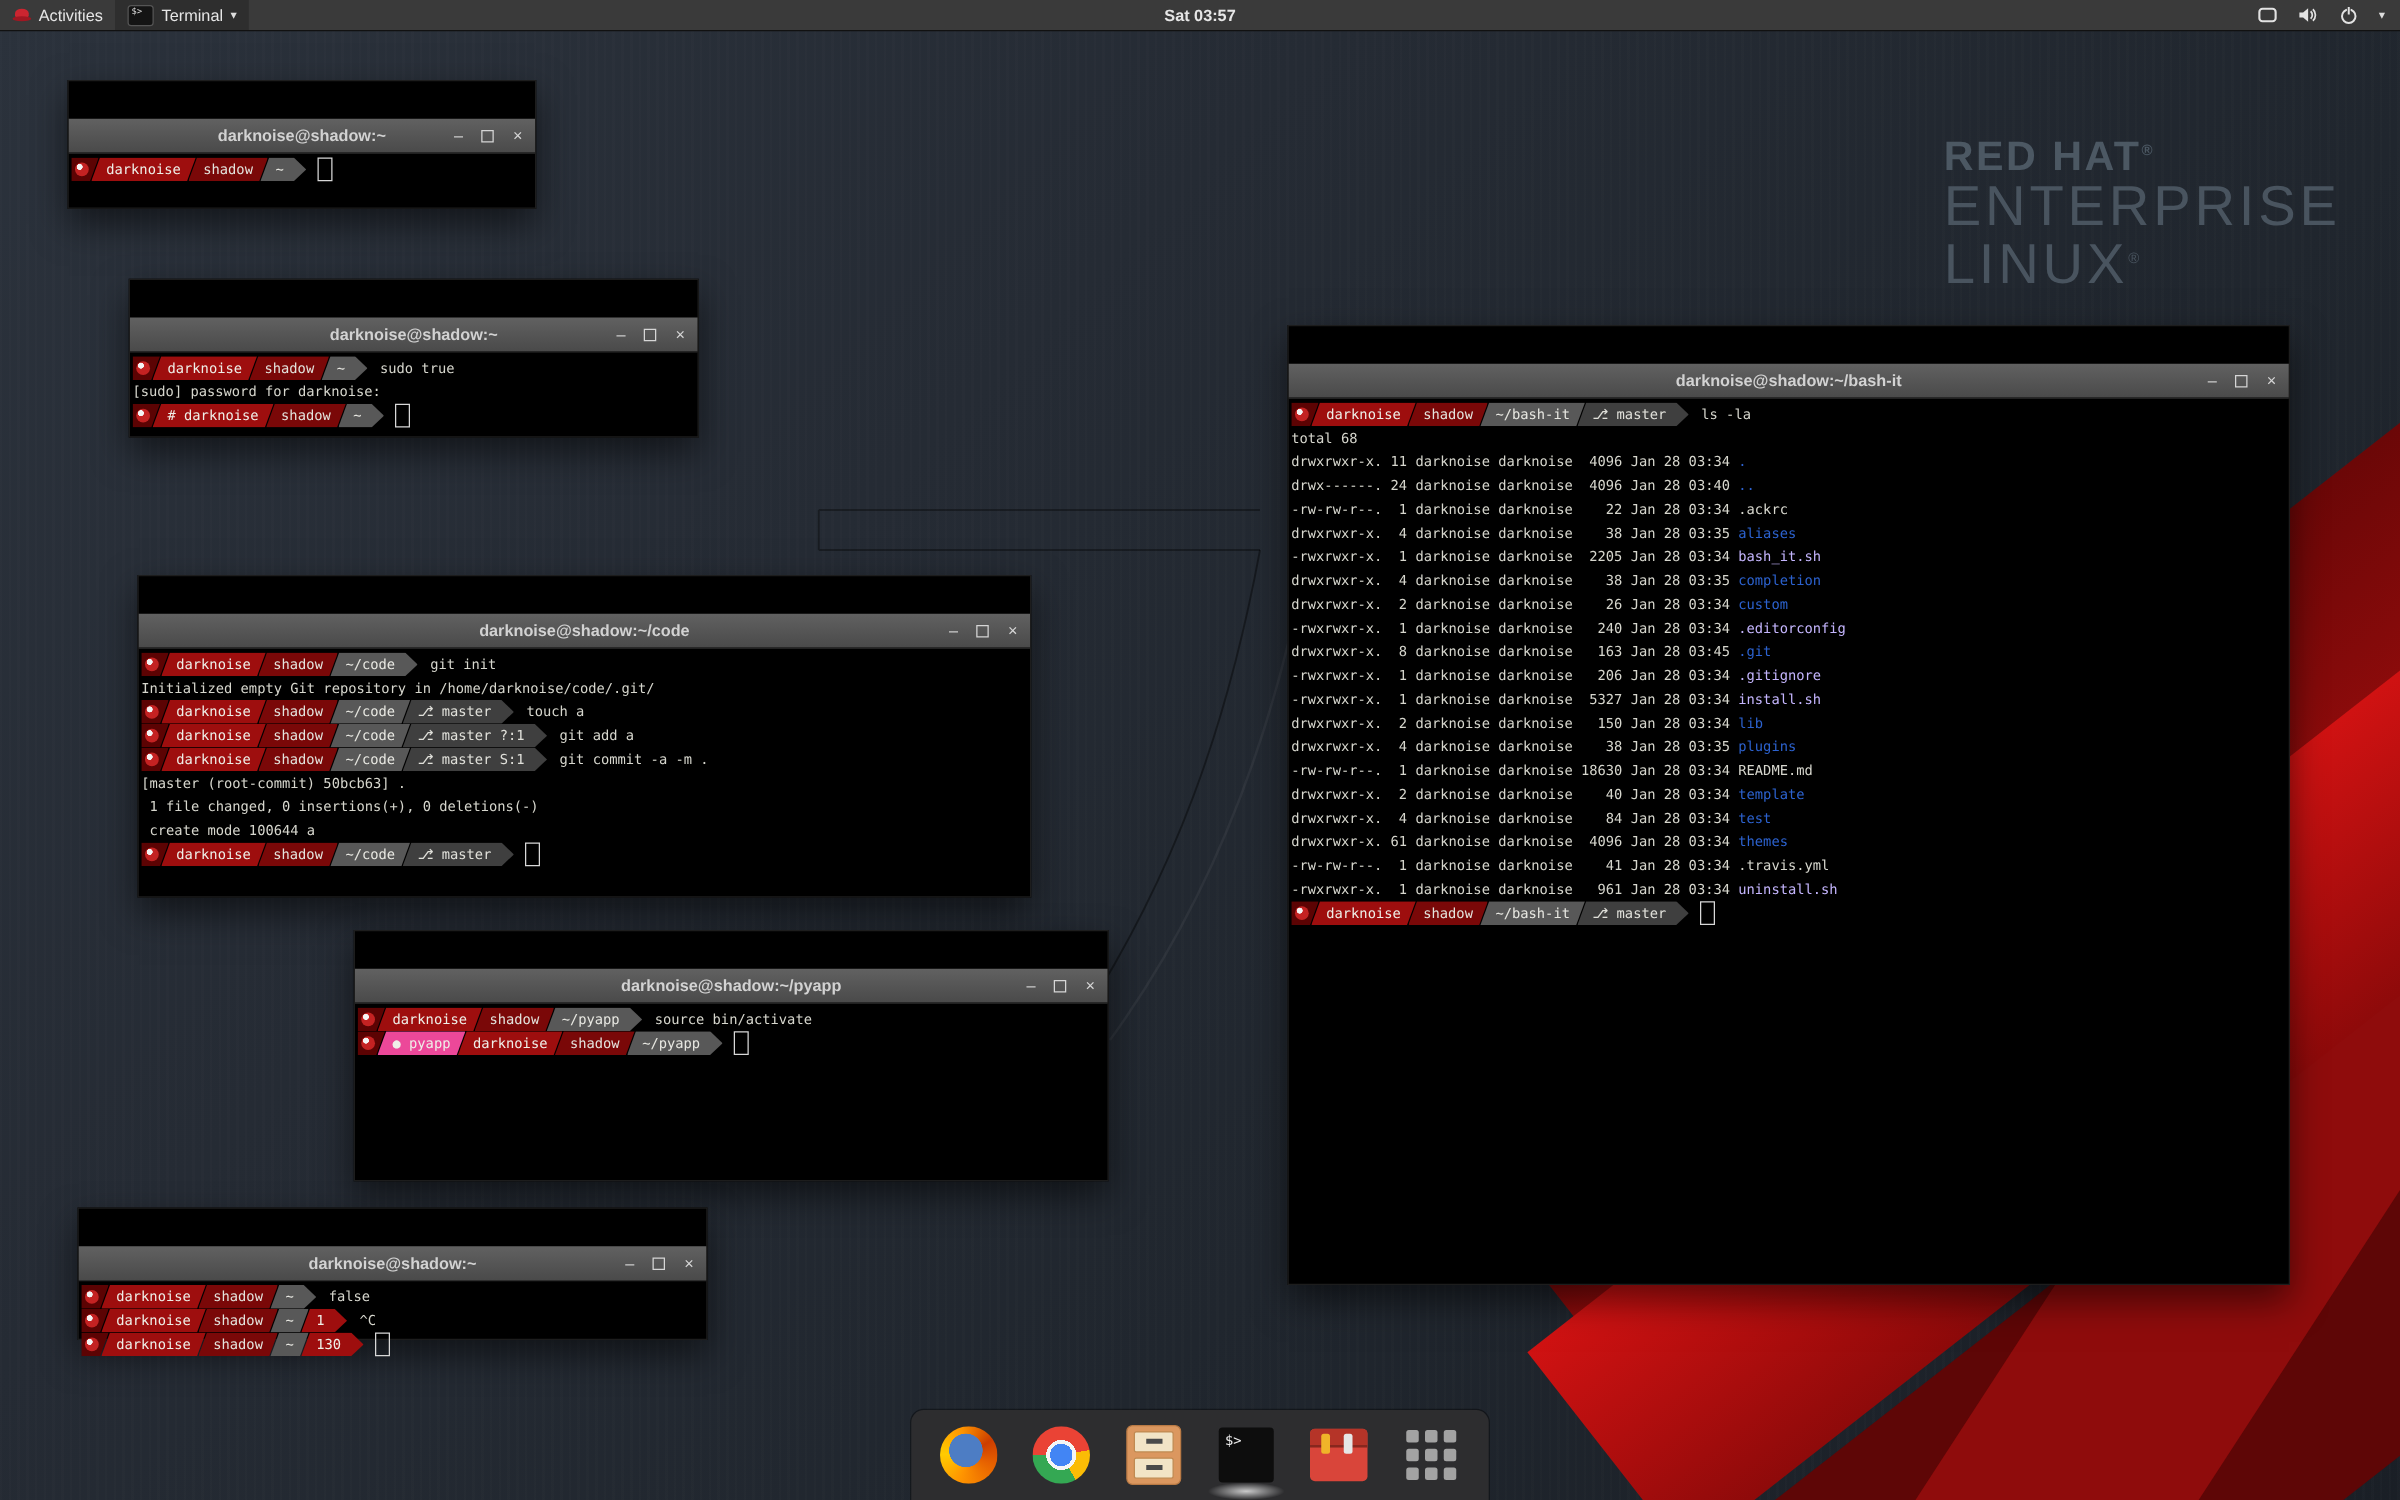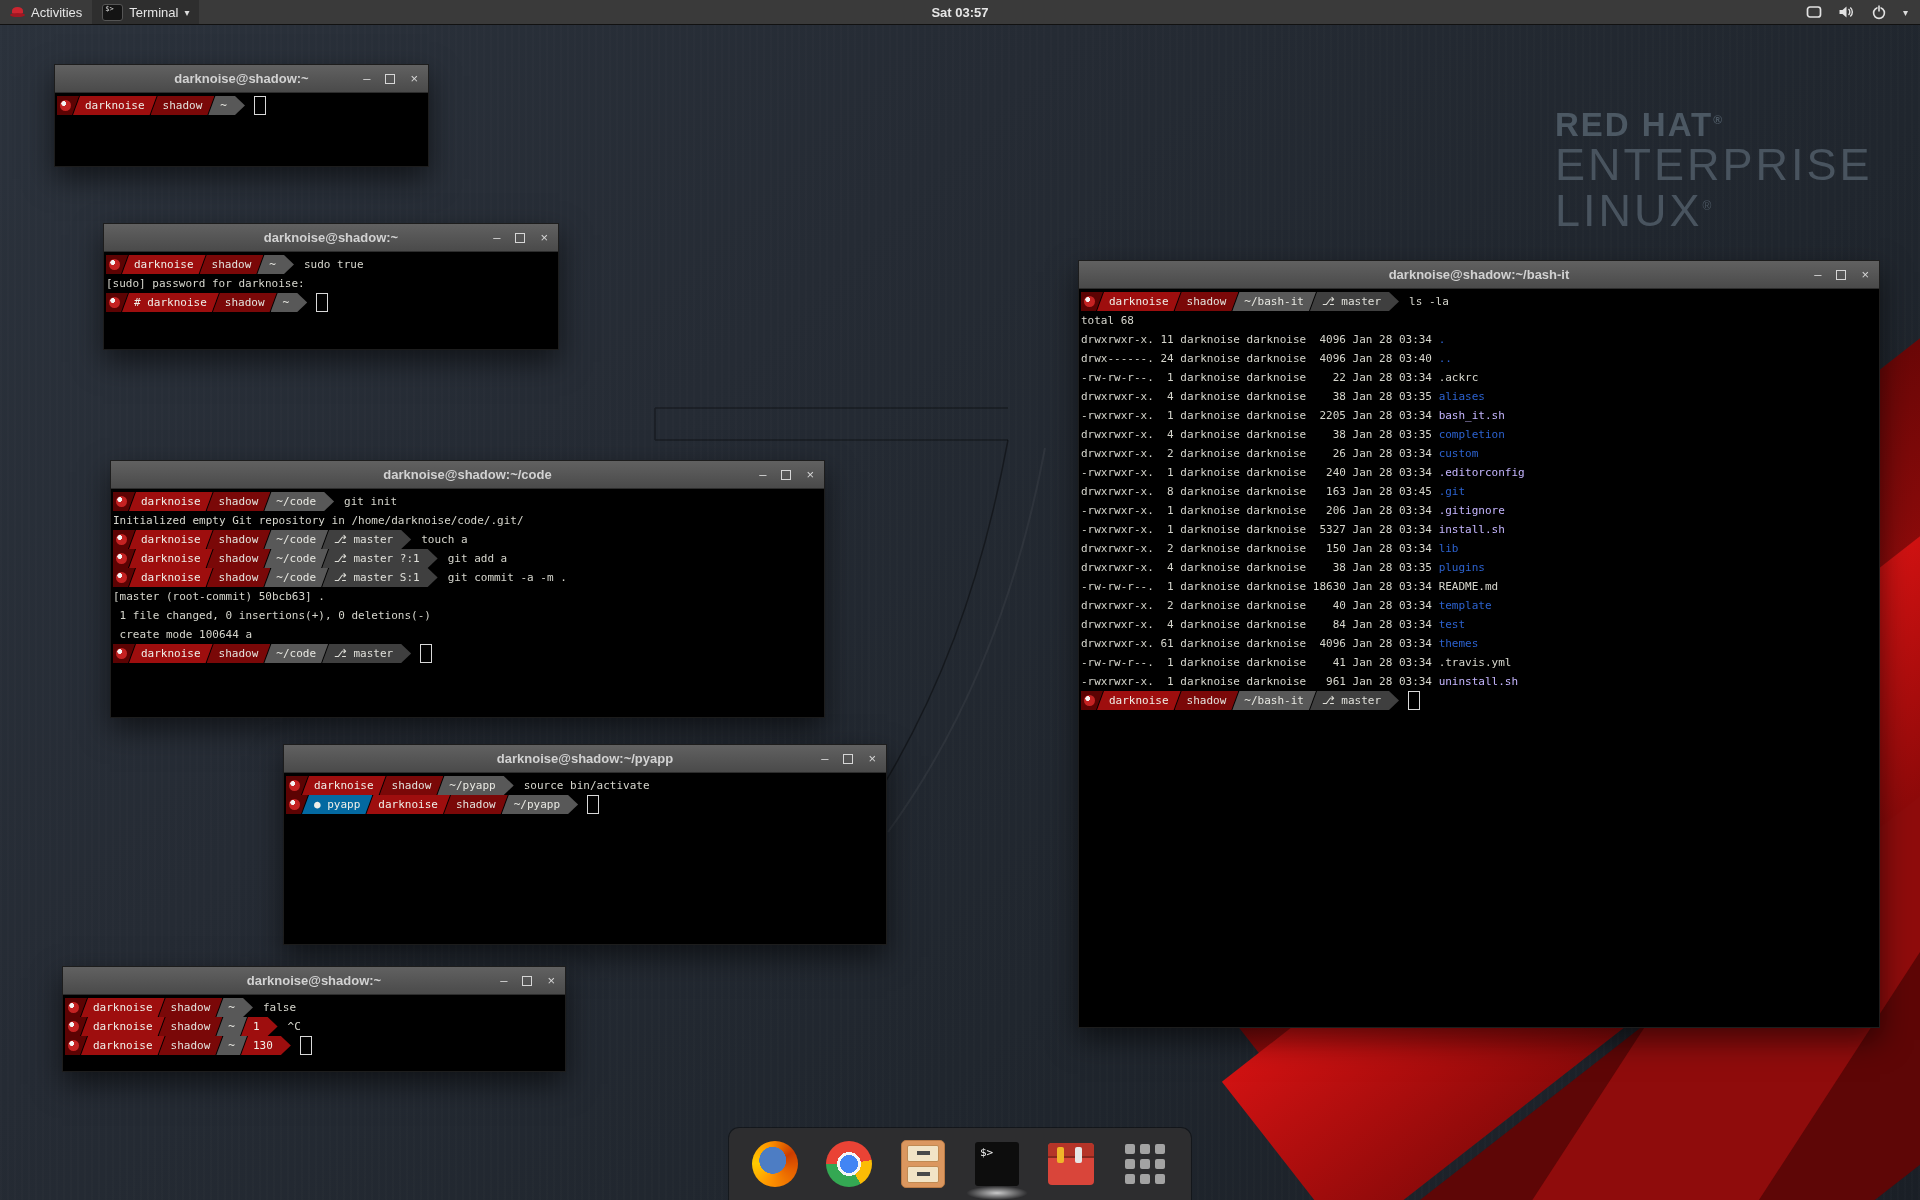--- a/index.html
+++ b/index.html
@@ -33,39 +33,39 @@
   .tb-appicon{width:17px;height:15px;background:#141414;border:1px solid #555;border-radius:3px;color:#ddd;
     font-family:"DejaVu Sans Mono",monospace;font-size:7px;line-height:8px;padding-left:2px;}
   .tb-clock{position:absolute;left:0;right:0;text-align:center;font-weight:bold;pointer-events:none;}
   .tb-right{margin-left:auto;display:flex;align-items:center;gap:16px;padding-right:12px;height:100%;}
   .tb-right svg{display:block;}
   .caret{font-size:10px;color:#ddd;}
   
   .window{position:absolute;background:#000;border:1px solid #1d1d1d;z-index:5;
     box-shadow:0 12px 28px rgba(0,0,0,.55);}
   .titlebar{height:27px;background:linear-gradient(#616161,#4a4a4a);border-bottom:1px solid #2d2d2d;
-    position:relative;display:flex;align-items:center;}
+    position:relative;display:flex;align-items:center;margin-top:30px;}
   .title{position:absolute;left:0;right:0;text-align:center;font-size:13px;font-weight:bold;color:#d2d2d2;pointer-events:none;}
   .wbtns{margin-left:auto;display:flex;align-items:center;gap:15px;padding-right:10px;z-index:2;color:#d6d6d6;}
   .wbtn{cursor:pointer;font-size:13px;line-height:1;display:flex;align-items:center;}
   .wbtn .box{width:8px;height:8px;border:1.5px solid #d6d6d6;display:inline-block;}
   .term-body{padding:3px 2px;font-family:"DejaVu Sans Mono",monospace;font-size:11px;line-height:19px;}
   .trow{display:flex;height:19px;align-items:stretch;white-space:pre;}
   .seg-icon,.seg-red1,.seg-red2,.seg-gray,.seg-dgray,.seg-teal,.seg-exit{
     display:inline-flex;align-items:center;color:#efefe8;padding:0 12px;
     clip-path:polygon(7px 0,100% 0,calc(100% - 7px) 100%,0 100%);margin-left:-6px;}
   .seg-icon{padding:0;width:22px;flex:0 0 22px;margin-left:0;background:#5c0303;position:relative;
     clip-path:polygon(0 0,100% 0,calc(100% - 7px) 100%,0 100%);}
   .seg-icon::before{content:"";position:absolute;left:3px;top:4px;width:11px;height:11px;border-radius:50%;
     background:radial-gradient(circle at 34% 32%,#f4f4f4 0 2.2px,#c42222 2.6px 100%);}
   .seg-red1{background:#9e0e0e;}
   .seg-red2{background:#7a0808;color:#e3e3dd;}
   .seg-gray{background:#585858;color:#e8e8e2;}
   .seg-dgray{background:#3f3f3f;color:#e0e0da;}
-  .seg-teal{background:#0369a1;}
+  .seg-teal{background:#ec4899;}
   .seg-exit{background:#9e0e0e;}
   .seg-last{clip-path:polygon(7px 0,calc(100% - 10px) 0,100% 50%,calc(100% - 10px) 100%,0 100%);padding-right:18px;}
   .seg-cmd{padding-left:10px;color:#d6d6cd;}
   .seg-out{color:#d6d6cd;}
   .seg-plain{color:#d6d6cd;}
   .seg-dir{color:#2c62cf;}
   .seg-exec{color:#c4b5fd;}
   .seg-cursor{width:10px;height:17px;border:1px solid #d8d8d8;margin-left:9px;align-self:center;flex:0 0 10px;}
   
   .dock{position:absolute;left:50%;transform:translateX(-50%);bottom:0;height:72px;z-index:20;
@@ -240,21 +240,21 @@
         <span class="wbtn">×</span>
       </span>
     </div>
     <div class="term-body">
         <div class="trow"><span class="seg-icon"></span><span class="seg-red1">darknoise</span><span class="seg-red2">shadow</span><span class="seg-gray seg-last">~</span><span class="seg-cmd">false</span></div>
         <div class="trow"><span class="seg-icon"></span><span class="seg-red1">darknoise</span><span class="seg-red2">shadow</span><span class="seg-gray">~</span><span class="seg-exit seg-last">1</span><span class="seg-cmd">^C</span></div>
         <div class="trow"><span class="seg-icon"></span><span class="seg-red1">darknoise</span><span class="seg-red2">shadow</span><span class="seg-gray">~</span><span class="seg-exit seg-last">130</span><span class="seg-cursor"></span></div>
       </div>
   </div>
 
-  <div class="window" style="left:1078px;top:260px;width:800px;height:766px;">
+  <div class="window" style="left:1030px;top:260px;width:800px;height:766px;">
     <div class="titlebar">
       <span class="title">darknoise@shadow:~/bash-it</span>
       <span class="wbtns">
         <span class="wbtn">–</span>
         <span class="wbtn">
             <i class="box"></i>
           </span>
         <span class="wbtn">×</span>
       </span>
     </div>

